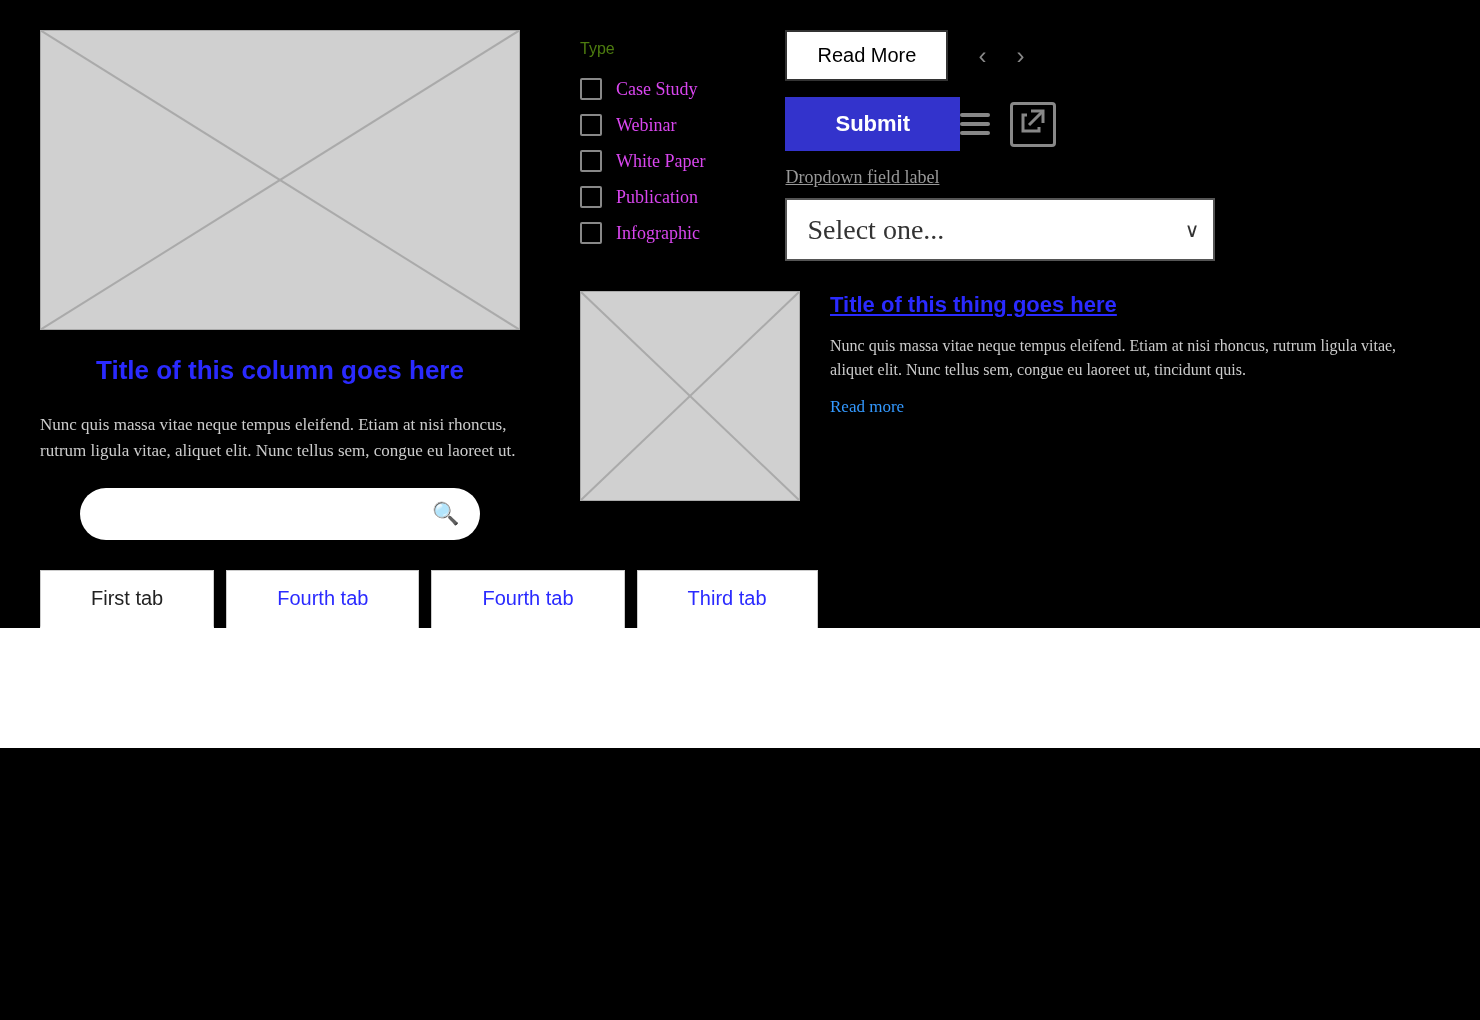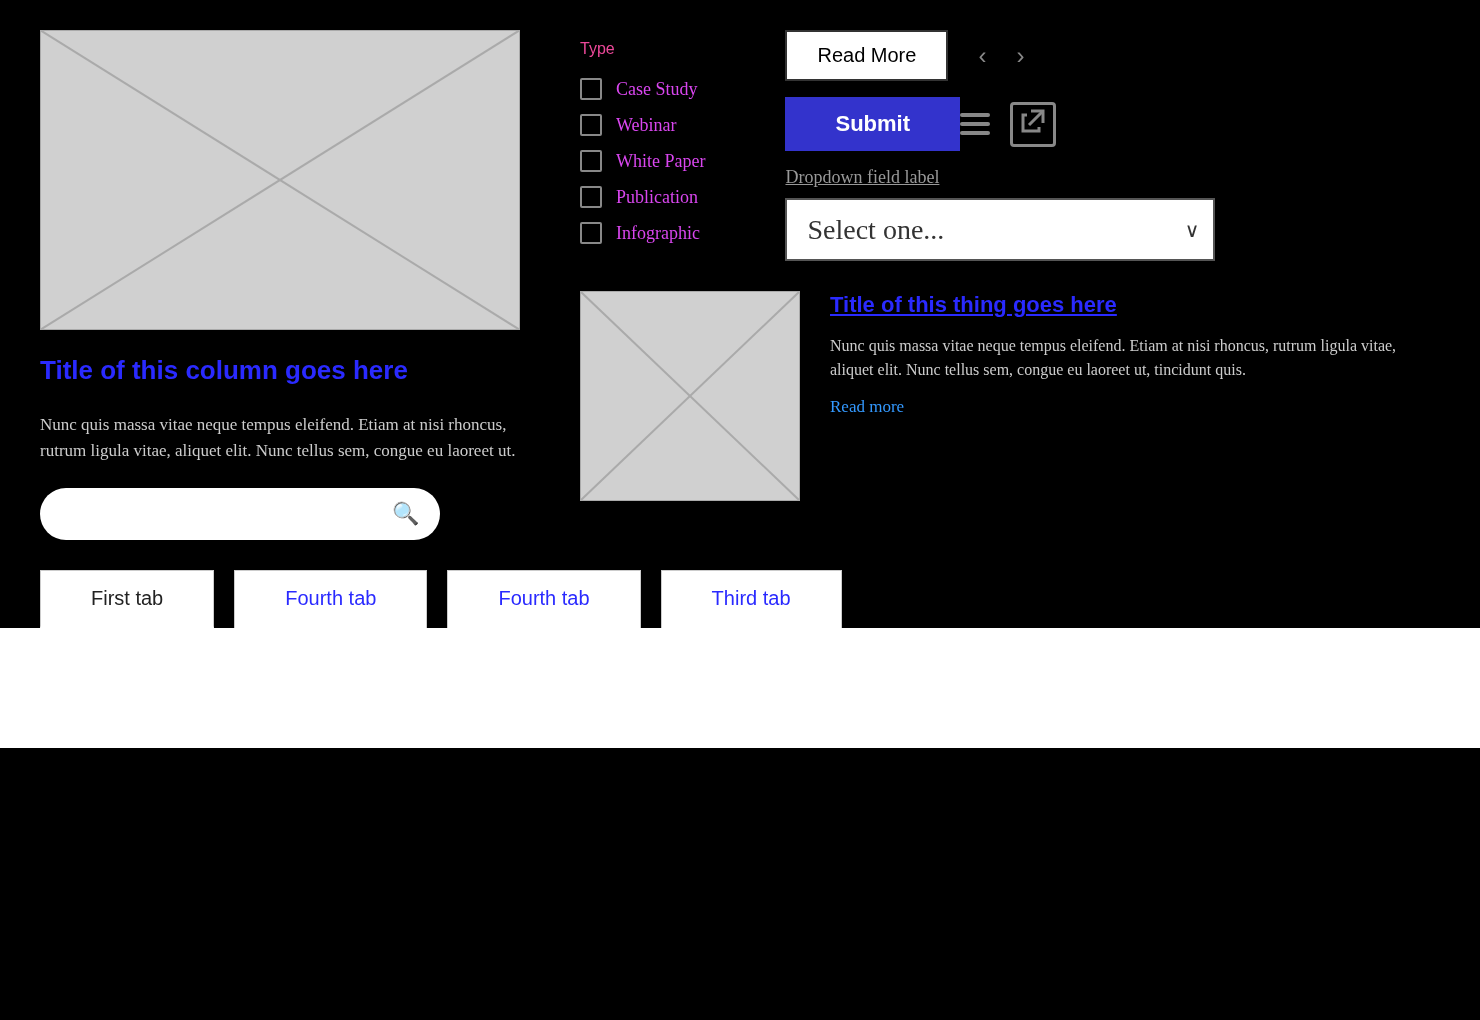--- a/index.html
+++ b/index.html
@@ -21,20 +21,21 @@
       gap: 60px;
     }
 
     
     .left-column {
       width: 480px;
       flex-shrink: 0;
       display: flex;
       flex-direction: column;
       gap: 24px;
+      align-items: center;
     }
 
     .placeholder-image {
       width: 480px;
       height: 300px;
       background: #d0d0d0;
       position: relative;
       overflow: hidden;
     }
 
@@ -107,21 +108,21 @@
     }
 
     .checkbox-group {
       display: flex;
       flex-direction: column;
       gap: 14px;
       padding-top: 10px;
     }
 
     .type-label {
-      color: #ec4899;
+      color: #4d7c0f;
       font-size: 16px;
       font-family: Arial, sans-serif;
       margin-bottom: 6px;
     }
 
     .checkbox-item {
       display: flex;
       align-items: center;
       gap: 14px;
     }
@@ -340,21 +341,21 @@
     .tab {
       padding: 16px 50px;
       background: #fff;
       border: 1px solid #ccc;
       border-bottom: none;
       cursor: pointer;
       font-size: 20px;
       font-family: Arial, sans-serif;
       color: #2a2aff;
       white-space: nowrap;
-      margin-right: 20px;
+      margin-right: 12px;
     }
 
     .tab.active {
       color: #222;
       font-weight: normal;
       border-bottom: 2px solid #fff;
     }
 
     .tab-content-area {
       background: #fff;

